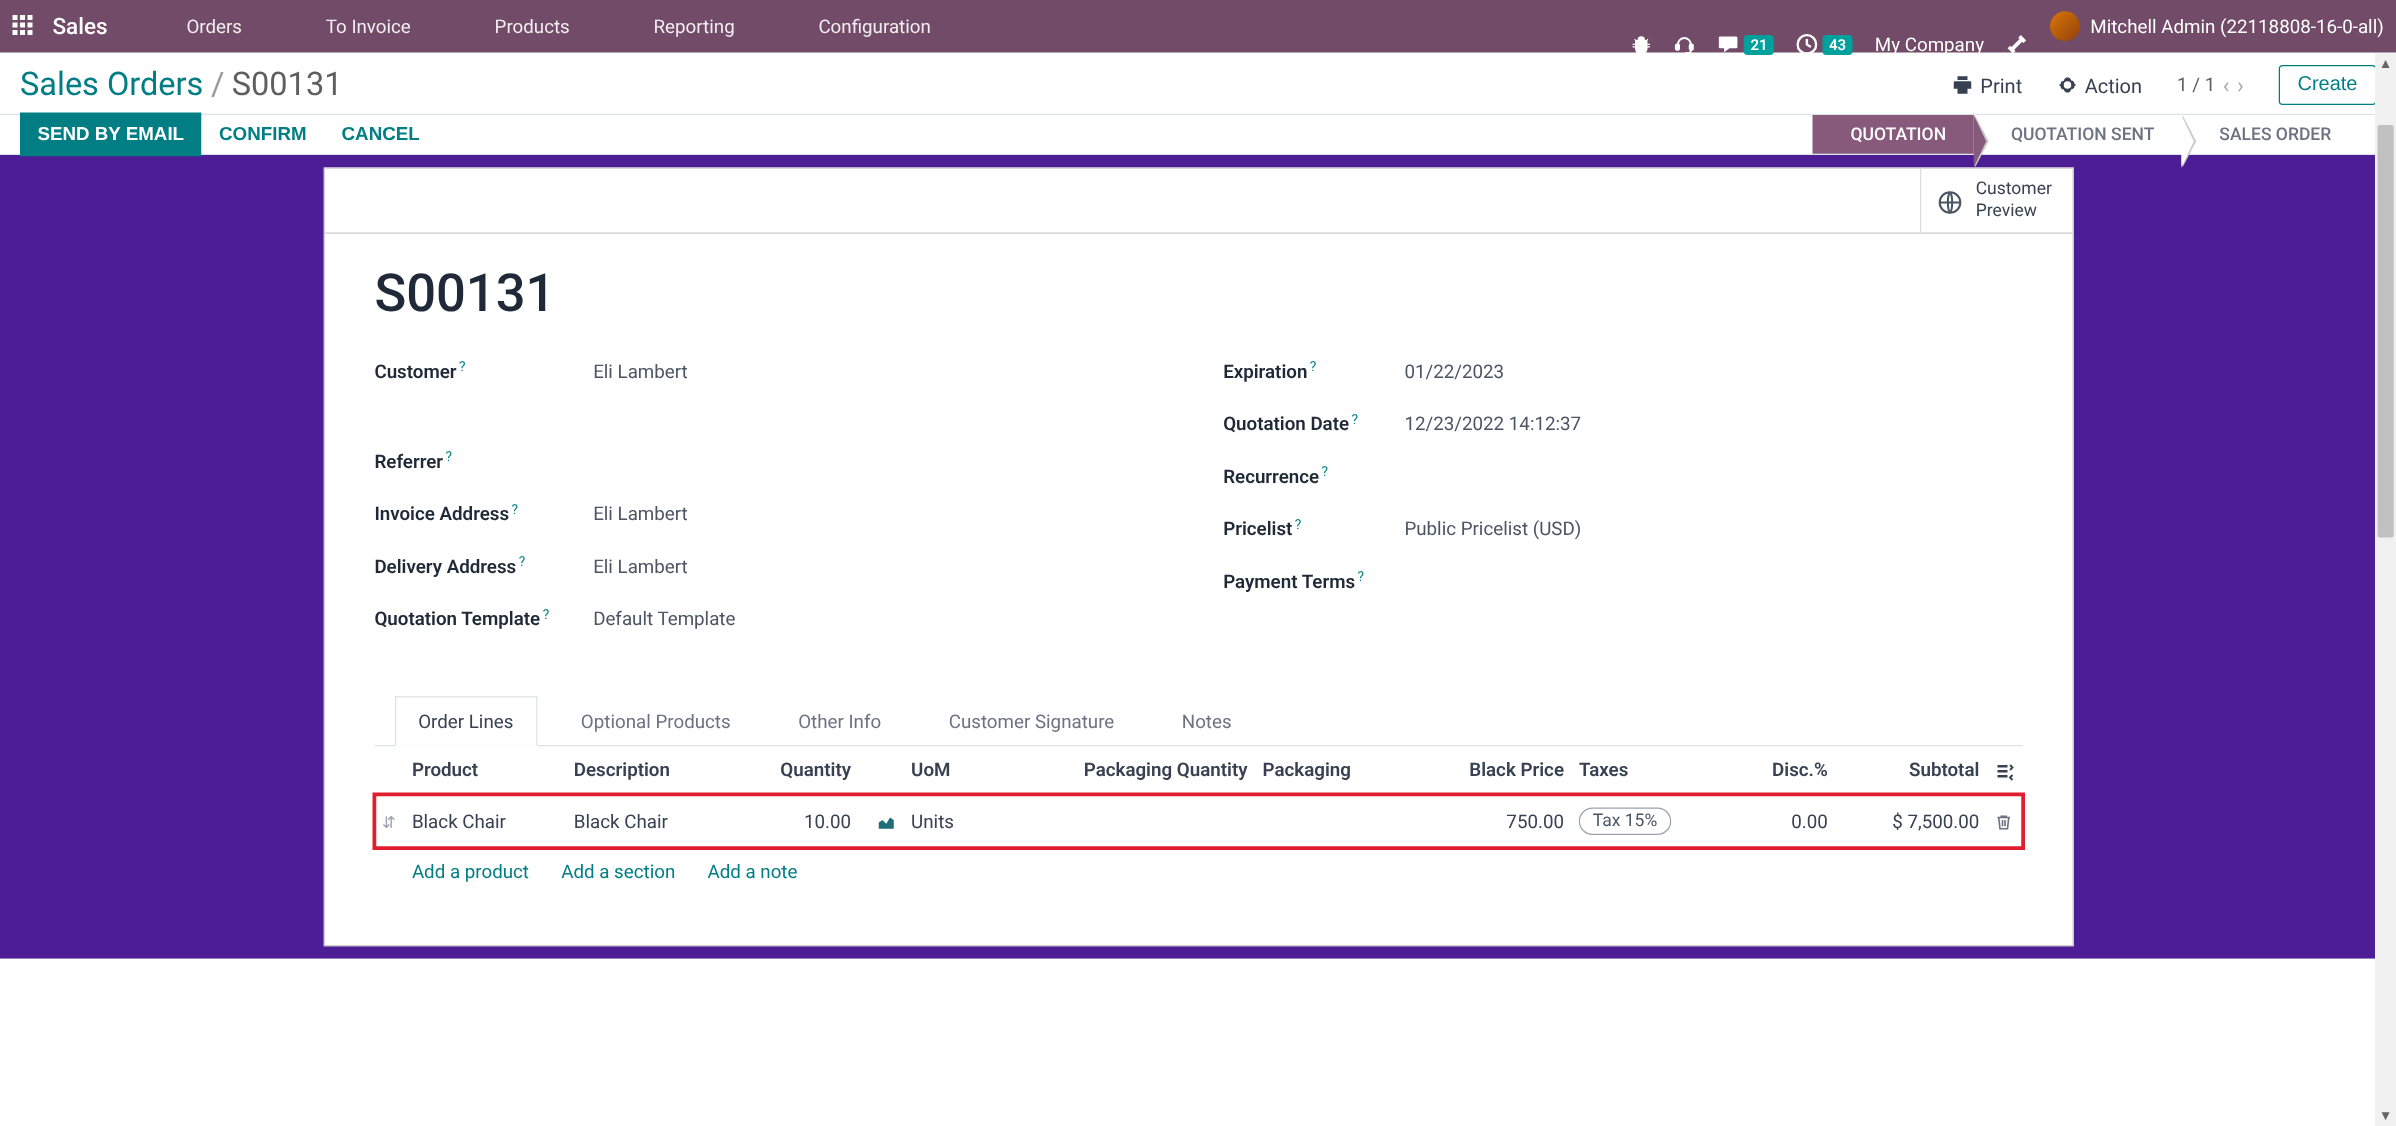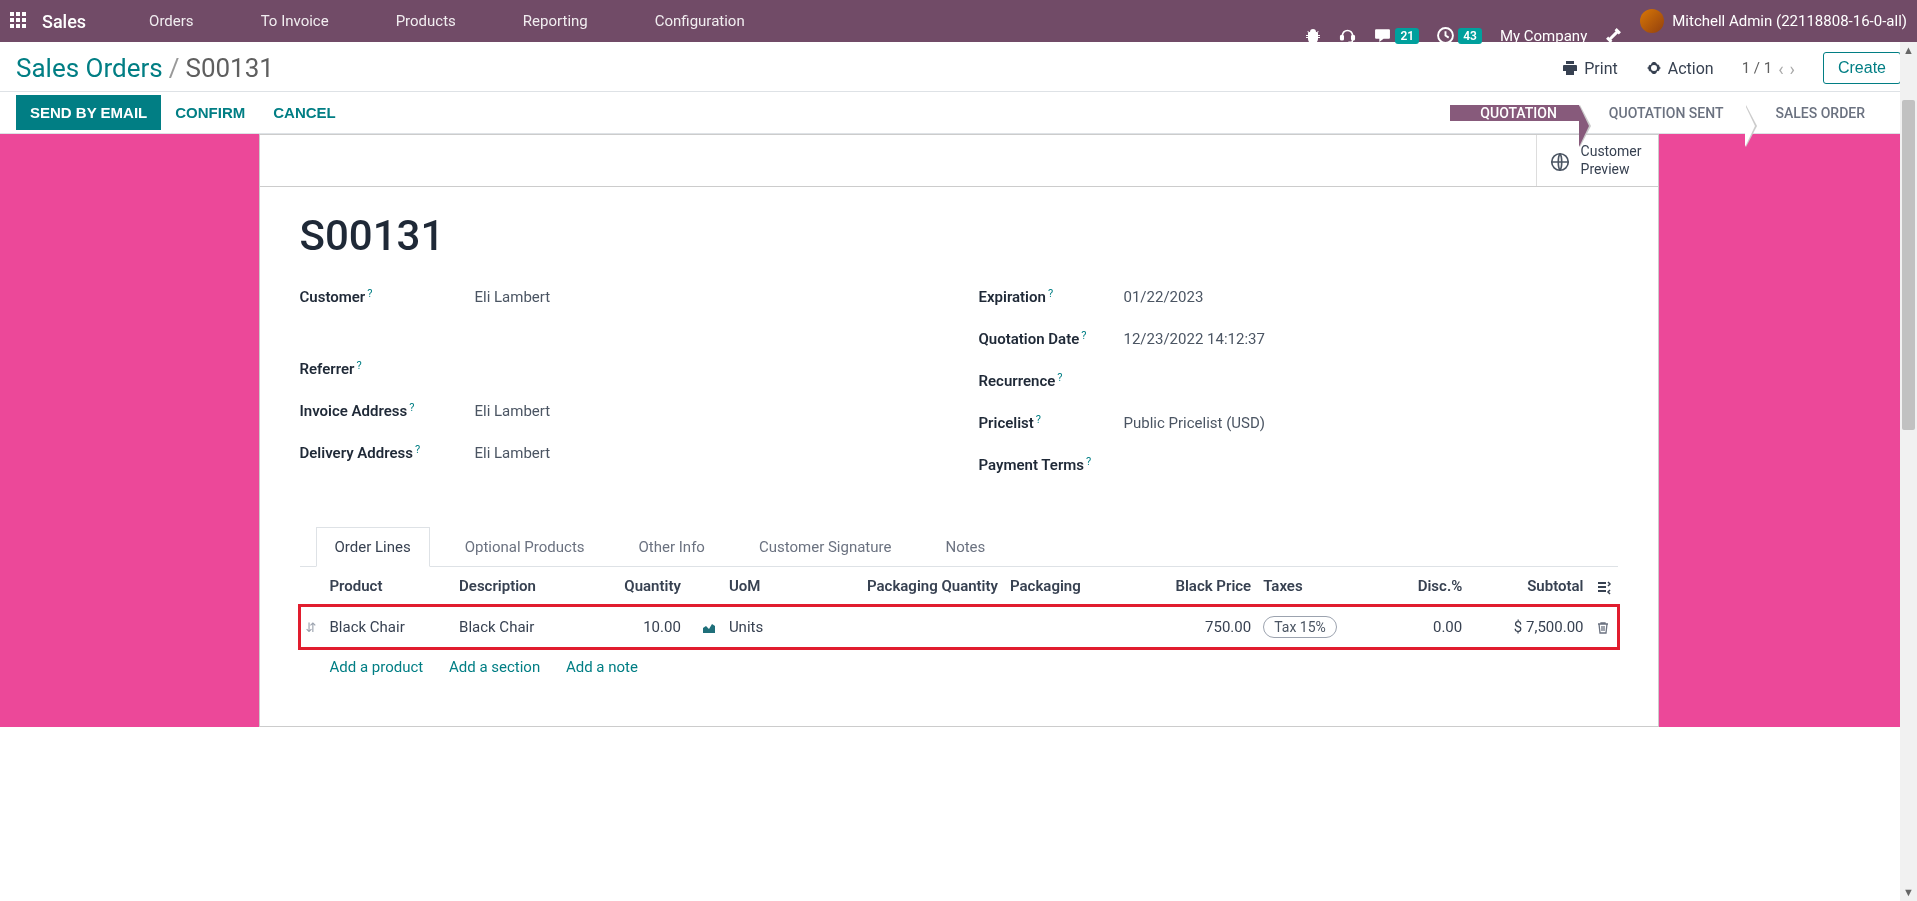--- a/index.html
+++ b/index.html
@@ -25,34 +25,34 @@
   .breadcrumb .link { color: #017e84; cursor: pointer; }
   .breadcrumb .sep { color: #999; }
   .breadcrumb .current { color: #5f5f5f; }
   .ctrl-right { margin-left: auto; display: flex; align-items: center; gap: 28px; }
   .ctrl-btn { color: #374151; cursor: pointer; font-size: 16px; display: flex; align-items: center; gap: 6px; }
   .pager { color: #5f5f5f; display: flex; align-items: center; gap: 6px; font-size: 15px; }
   .pager .chev { color: #aaa; cursor: pointer; font-size: 18px; }
   .create-btn { border: 1px solid #017e84; color: #017e84; background: #fff; padding: 6px 14px; font-size: 16px; border-radius: 3px; cursor: pointer; }
 
   
-  .statusbar { display: flex; align-items: center; border-top: 1px solid #dee2e6; border-bottom: 1px solid #dee2e6; padding: 0 0 0 16px; height: 43px; }
+  .statusbar { display: flex; align-items: center; border-top: 1px solid #dee2e6; border-bottom: 1px solid #dee2e6; padding: 0 0 0 16px; height: 33px; }
   .statusbar .actions { display: flex; align-items: center; gap: 0; }
   .send-btn { background: #017e84; color: #fff; border: none; padding: 9px 14px; font-size: 15px; font-weight: 600; cursor: pointer; }
   .link-btn { color: #017e84; background: transparent; border: none; padding: 9px 14px; font-size: 15px; font-weight: 700; cursor: pointer; }
-  .status-stages { margin-left: auto; display: flex; height: 100%; margin-right: 30px; align-items: center; }
+  .status-stages { margin-left: auto; display: flex; height: 100%; margin-right: 30px; }
   .stage { position: relative; padding: 0 22px 0 30px; display: flex; align-items: center; font-size: 14px; font-weight: 500; color: #6b7280; cursor: pointer; }
   .stage.active { background: #875a7b; color: #fff; }
   .stage::after { content: ""; position: absolute; right: -10px; top: 0; border-top: 21px solid transparent; border-bottom: 21px solid transparent; border-left: 10px solid #fff; z-index: 2; }
   .stage.active::after { border-left-color: #875a7b; }
   .stage::before { content: ""; position: absolute; right: -12px; top: 0; border-top: 21px solid transparent; border-bottom: 21px solid transparent; border-left: 11px solid #ccc; z-index: 1; }
   .stage:last-child::after, .stage:last-child::before { display: none; }
 
   
-  .sheet-bg { background: #ec4899; padding: 0; display: flex; justify-content: center; }
+  .sheet-bg { background: #4c1d95; padding: 10px; display: flex; justify-content: center; }
   .sheet { width: 1400px; max-width: 92%; background: #fff; border: 1px solid #ccc; margin: 0; position: relative; }
   .sheet-topbox { border-bottom: 1px solid #ccc; height: 52px; display: flex; justify-content: flex-end; }
   .cust-preview { border-left: 1px solid #ddd; padding: 6px 16px 6px 12px; display: flex; align-items: center; gap: 10px; cursor: pointer; color: #374151; font-size: 14px; line-height: 1.25; }
   .cust-preview .globe { font-size: 20px; color: #4b5563; }
   .sheet-body { padding: 24px 40px 40px; }
   .order-title { font-size: 42px; font-weight: 500; color: #1f2937; margin-bottom: 28px; }
   .form-grid { display: flex; gap: 40px; }
   .form-col { flex: 1; }
   .form-row { display: flex; align-items: flex-start; margin-bottom: 18px; min-height: 24px; }
   .form-row .label { width: 175px; font-weight: 600; color: #1f2937; font-size: 15px; position: relative; }
@@ -218,20 +218,24 @@
               <span class="label"><span>Referrer</span><span class="q">?</span></span>
               <span class="value"></span>
             </div>
           <div class="form-row">
               <span class="label"><span>Invoice Address</span><span class="q">?</span></span>
               <span class="value">Eli Lambert</span>
             </div>
           <div class="form-row">
               <span class="label"><span>Delivery Address</span><span class="q">?</span></span>
               <span class="value">Eli Lambert</span>
+            </div>
+          <div class="form-row">
+              <span class="label"><span>Quotation Template</span><span class="q">?</span></span>
+              <span class="value">Default Template</span>
             </div>
         </div>
         <div class="form-col">
           <div class="form-row">
               <span class="label" style="width:145px;"><span>Expiration</span><span class="q">?</span></span>
               <span class="value">01/22/2023</span>
             </div>
           <div class="form-row">
               <span class="label" style="width:145px;"><span>Quotation Date</span><span class="q">?</span></span>
               <span class="value">12/23/2022 14:12:37</span>

